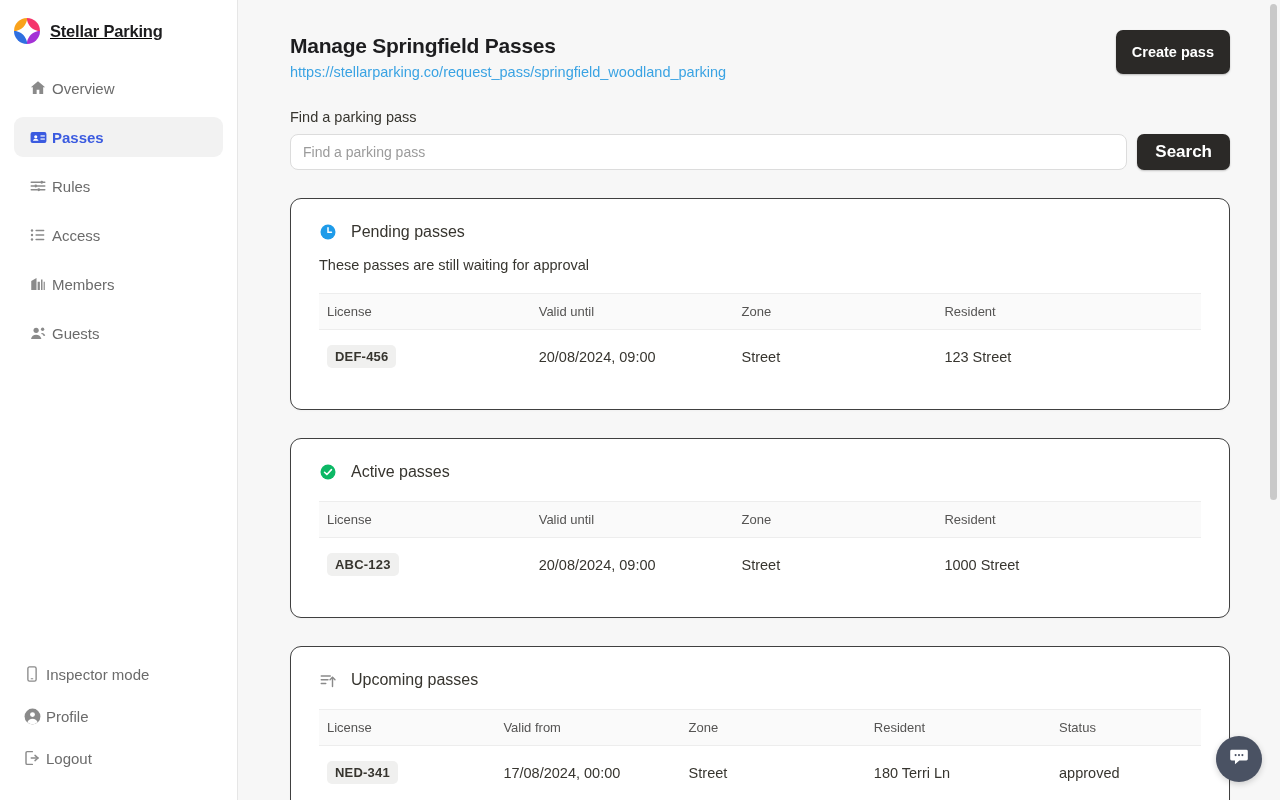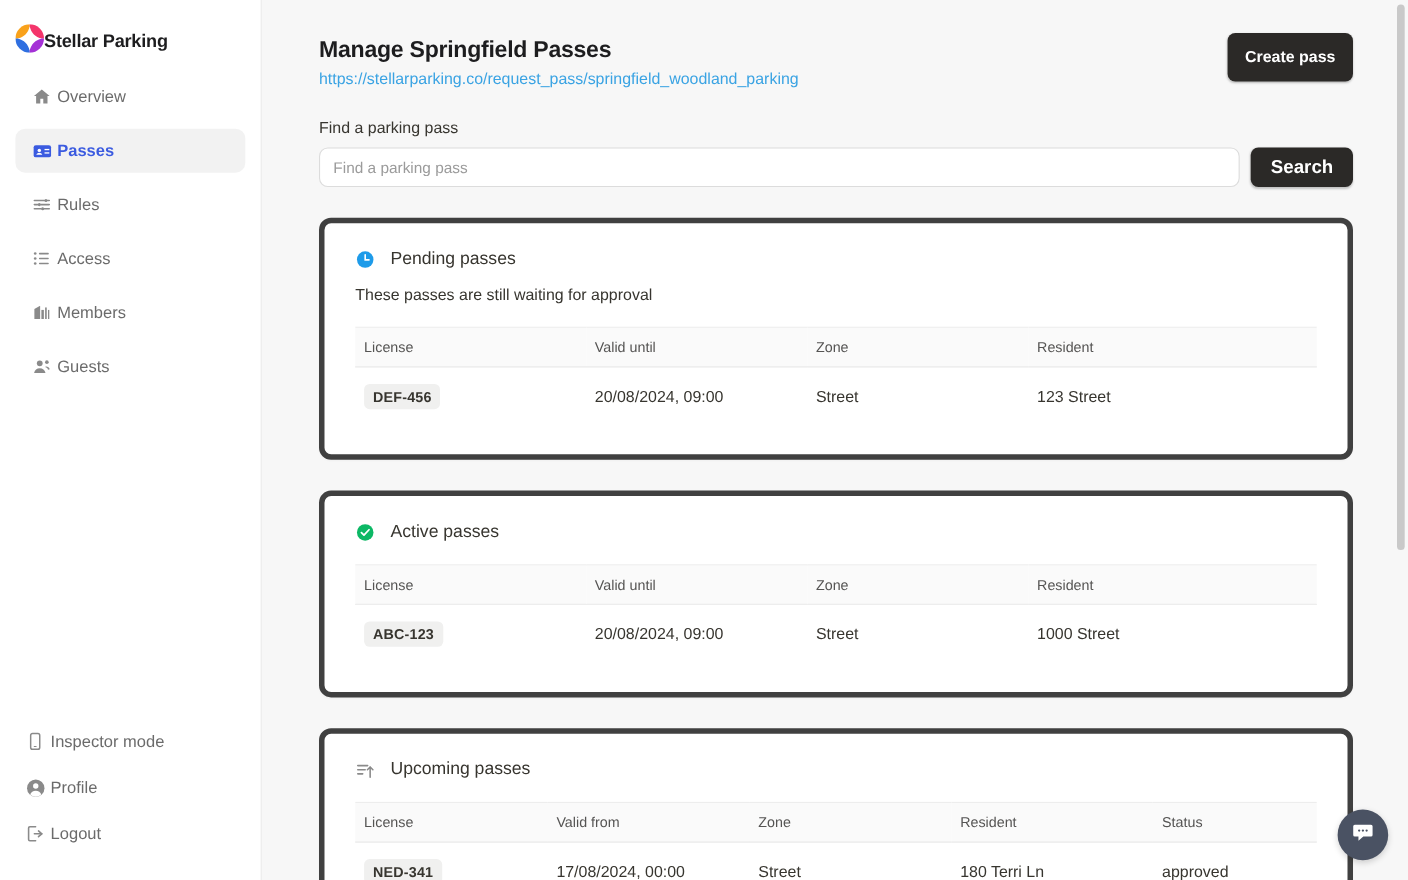--- a/index.html
+++ b/index.html
@@ -26,24 +26,26 @@
     height: 800px;
     background: #ffffff;
     border-right: 1px solid #e6e6e6;
     display: flex;
     flex-direction: column;
     padding-top: 14px;
   }
 
   .brand {
     display: flex;
-    align-items: flex-end;
+    align-items: center;
+    gap: 10px;
     padding: 0 16px 0 14px;
     height: 34px;
     margin-bottom: 20px;
+    text-decoration: underline;
   }
   .brand-logo {
     width: 26px; height: 26px;
     flex: 0 0 26px;
     position: relative;
   }
   .brand-name {
     font-size: 16.5px;
     font-weight: bold;
     color: #1d1d1f;
@@ -177,21 +179,21 @@
     font-size: 17px;
     font-weight: bold;
     font-family: "Liberation Sans", sans-serif;
     cursor: pointer;
     box-shadow: 0 1px 2px rgba(0,0,0,0.22);
   }
 
   
   .card {
     background: #ffffff;
-    border: 5px solid #404040;
+    border: 1px solid #404040;
     border-radius: 11px;
     margin-bottom: 28px;
     padding: 24px 28px 26px 28px;
     box-shadow: 0 1px 2px rgba(0,0,0,0.03);
   }
   .card-head {
     display: flex;
     align-items: center;
     gap: 14px;
     margin-bottom: 4px;

